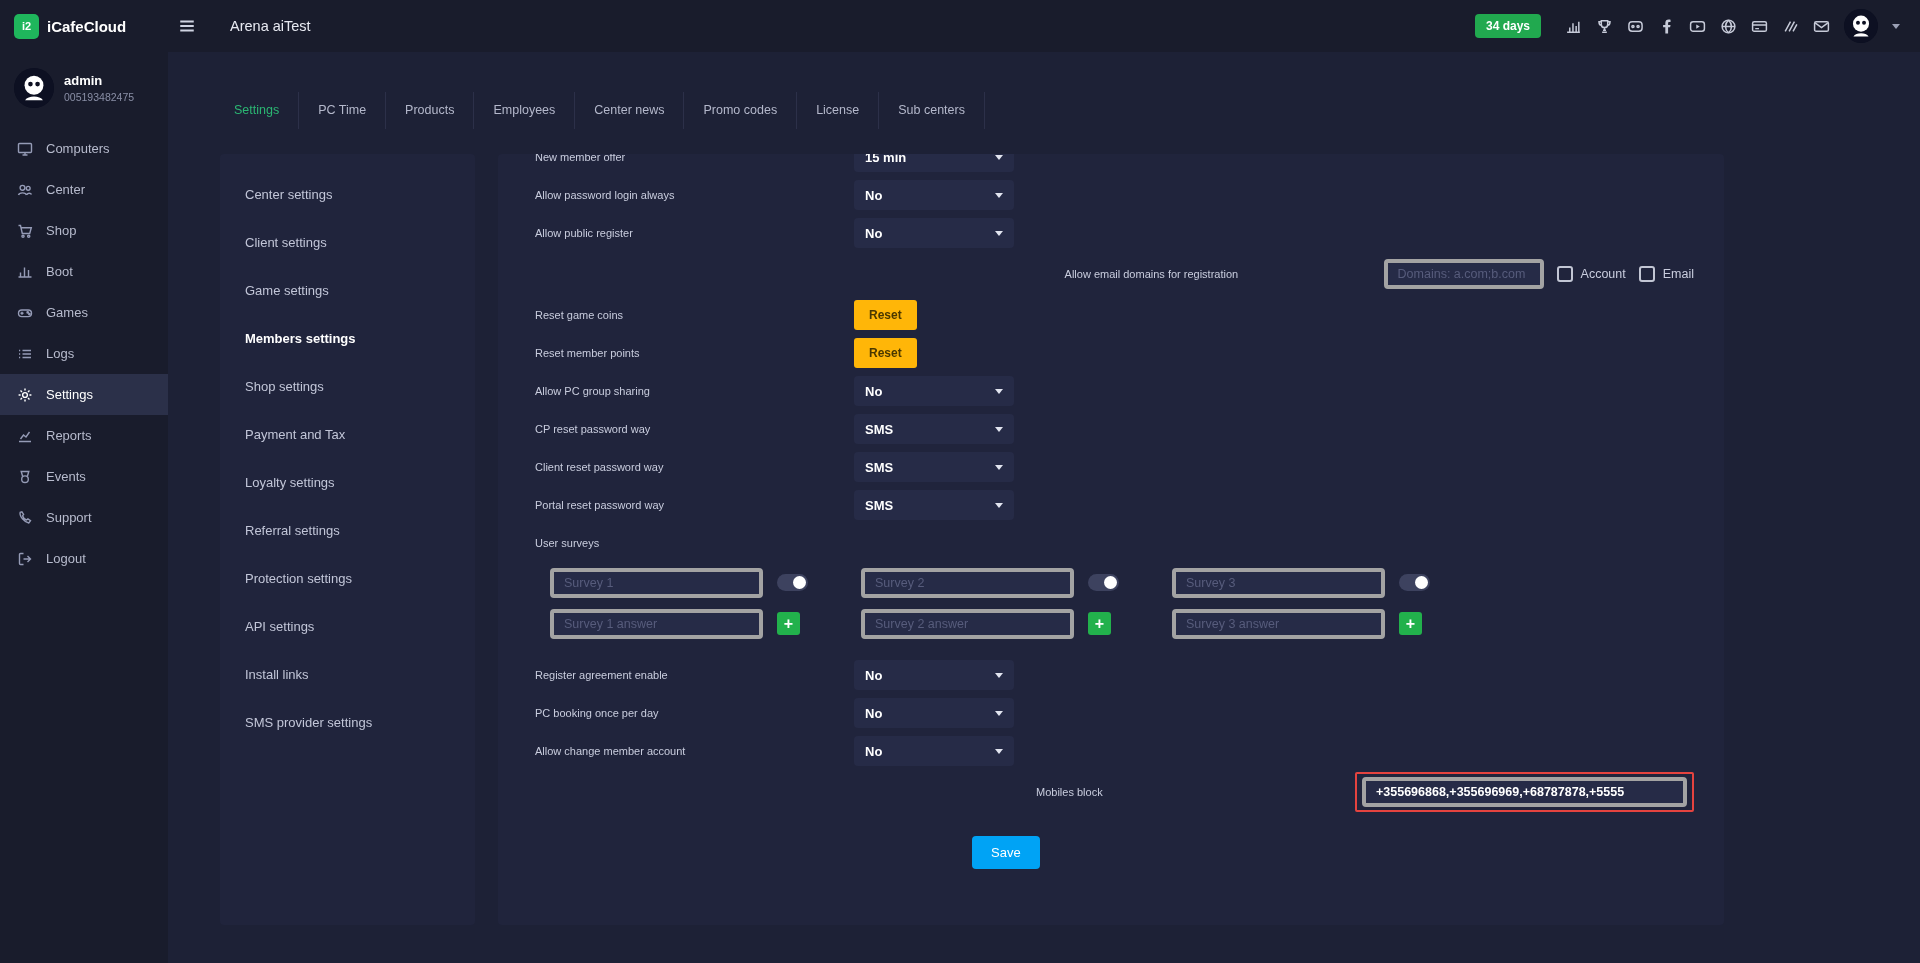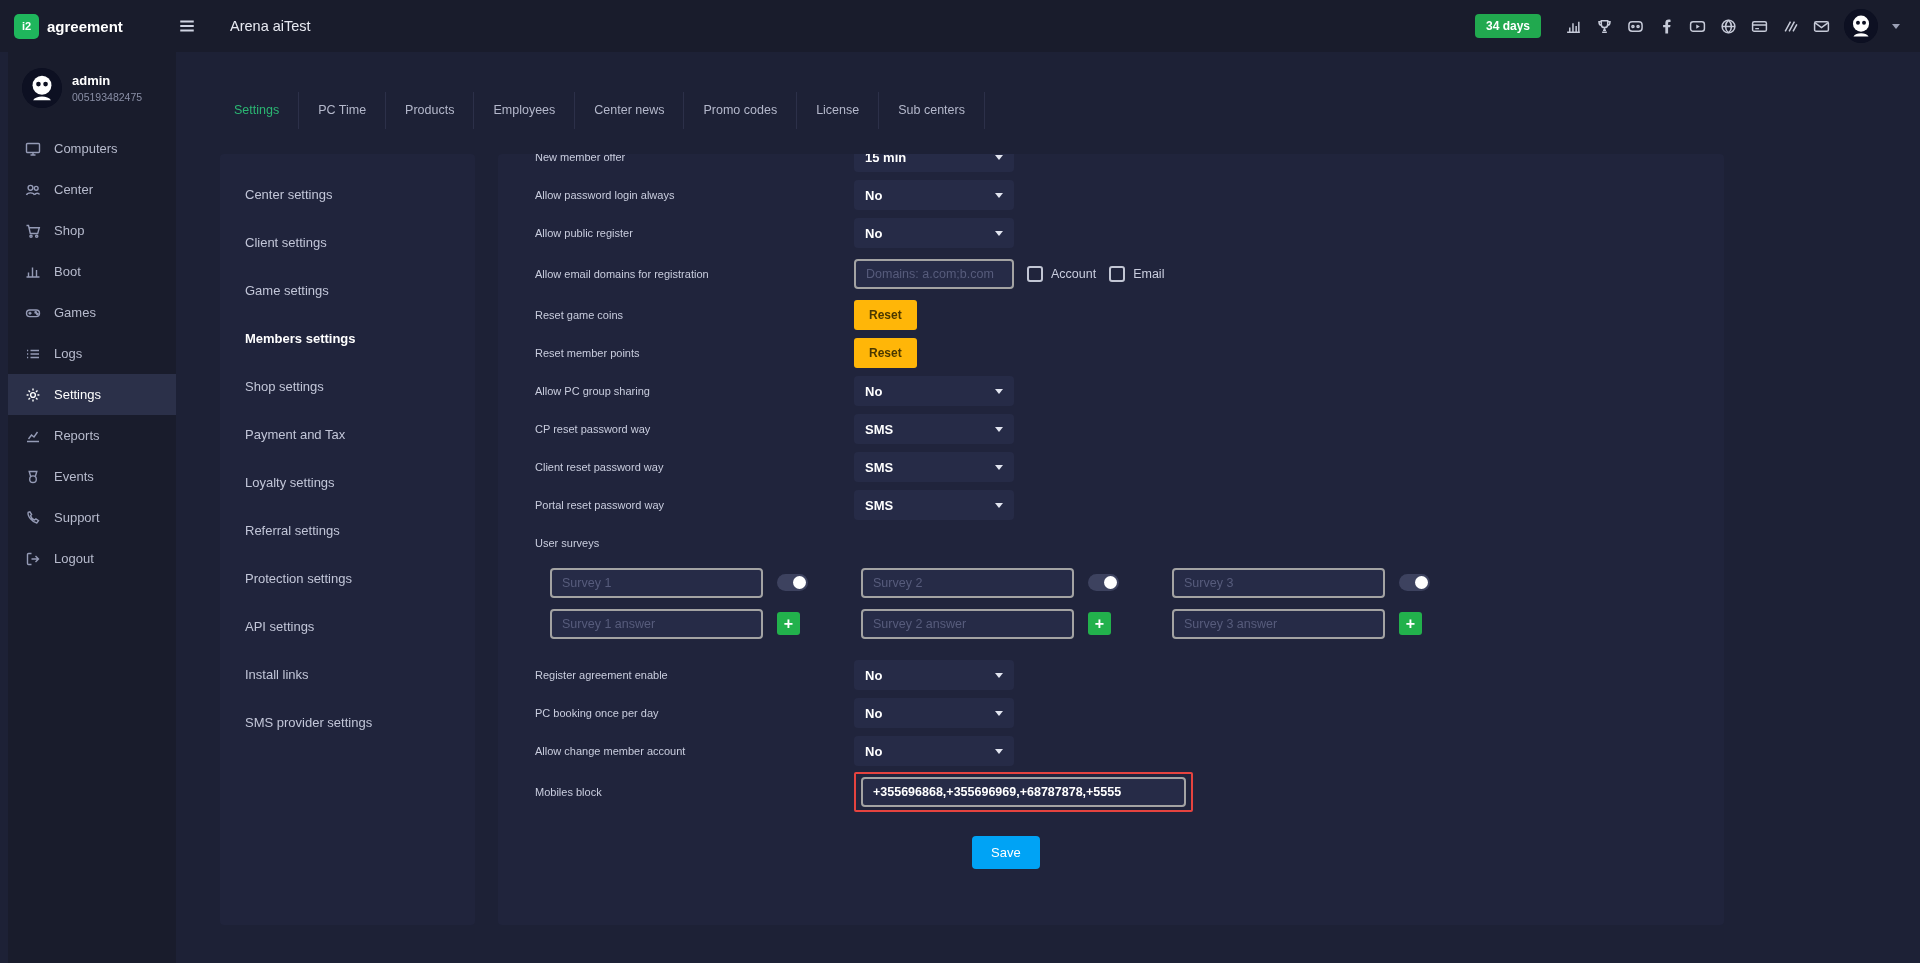--- a/index.html
+++ b/index.html
@@ -23,21 +23,21 @@
   .topbar-right { margin-left:auto; display:flex; align-items:center; gap:14px; padding-right:20px; }
   .license-badge { background:#21a94f; color:#fff; font-size:12px; font-weight:bold; padding:5px 11px; border-radius:4px; margin-right:10px; }
   .tb-icon { display:flex; cursor:pointer; color:#c6cad8; }
   .tb-icon svg { width:17px; height:17px; stroke:currentColor; stroke-width:1.4; fill:none; }
   .tb-icon.filled svg { fill:currentColor; stroke:none; }
   .avatar { width:34px; height:34px; border-radius:50%; overflow:hidden; flex-shrink:0; background:#0d1022; cursor:pointer; }
   .avatar svg { width:100%; height:100%; }
   .tb-caret { width:0; height:0; border-left:4px solid transparent; border-right:4px solid transparent; border-top:5px solid #9ba0b5; cursor:pointer; }
 
   
-  .sidebar { position:absolute; top:52px; left:8px; width:168px; height:911px; background:#191c2c; z-index:10; }
+  .sidebar { position:absolute; top:52px; left:0; width:168px; height:911px; background:#191c2c; z-index:10; }
   .user { display:flex; align-items:center; gap:10px; padding:16px 12px 20px 14px; }
   .avatar-lg { width:40px; height:40px; border-radius:50%; overflow:hidden; background:#0d1022; flex-shrink:0; }
   .avatar-lg svg { width:100%; height:100%; }
   .user-name { color:#fff; font-weight:bold; font-size:13px; line-height:1.2; }
   .user-id { color:#8a8fa6; font-size:10.5px; margin-top:2px; }
   .nav-item { height:41px; display:flex; align-items:center; gap:13px; padding-left:17px; font-size:13px; color:#b7bbcd; cursor:pointer; }
   .nav-item .ni { display:flex; }
   .nav-item svg { width:16px; height:16px; stroke:#959bb6; stroke-width:1.4; fill:none; }
   .nav-item.active { background:#2b3049; color:#fff; }
   .nav-item.active svg { stroke:#fff; }
@@ -52,29 +52,29 @@
   .panel { background:#20243c; border-radius:4px; }
 
   .settings-nav { width:255px; height:771px; padding-top:16px; flex-shrink:0; }
   .sn-item { height:48px; display:flex; align-items:center; padding-left:25px; font-size:13px; color:#c2c6d8; cursor:pointer; }
   .sn-item.active { color:#fff; font-weight:bold; }
 
   .form-panel { width:1226px; height:771px; padding:0 30px 0 37px; overflow:hidden; }
 
   .form-row { display:flex; align-items:center; min-height:38px; }
   .form-row.clipped { margin-top:-16px; }
-  .form-row.tall { min-height:44px; }
+  .form-row.tall { min-height:44px;justify-content:flex-end; }
   .form-row.gap-top { margin-top:12px; }
   .form-label { width:319px; flex-shrink:0; font-size:11px; color:#c9cdde; padding-right:12px; }
 
   .select { width:160px; height:30px; background:#262b47; border-radius:4px; display:flex; align-items:center; justify-content:space-between; padding:0 11px; cursor:pointer; flex-shrink:0; }
   .select-value { color:#fff; font-size:13px; font-weight:bold; }
   .caret { width:0; height:0; border-left:4.5px solid transparent; border-right:4.5px solid transparent; border-top:5.5px solid #e2e5f0; }
 
-  .text-input { height:30px; background:#262b47; border:2px solid #a3a3a3; border-radius:4px; color:#fff; font-size:12.5px; padding:0 10px; font-family:inherit; outline:none; }
+  .text-input { height:30px; background:#262b47; border:4px solid #a3a3a3; border-radius:4px; color:#fff; font-size:12.5px; padding:0 10px; font-family:inherit; outline:none; }
   .text-input::placeholder { color:#575c7c; }
 
   .cb { display:flex; align-items:center; gap:8px; font-size:12.5px; color:#c9cdde; margin-left:13px; cursor:pointer; }
   .checkbox { width:16px; height:16px; border:2px solid #c2c6d4; border-radius:3px; background:transparent; flex-shrink:0; }
 
   .btn-reset { background:#ffb608; color:#4a3800; font-size:12px; font-weight:bold; border:none; border-radius:3px; padding:8px 15px; cursor:pointer; }
 
   .survey-grid { display:flex; gap:51px; align-items:center; min-height:41px; padding-left:15px; }
   .survey-cell { display:flex; align-items:center; gap:14px; width:260px; }
   .survey-input { width:213px; }
@@ -89,21 +89,21 @@
 
   .save-row { margin-top:22px; }
   .btn-save { margin-left:437px; background:#00a3f5; color:#fff; border:none; border-radius:4px; font-size:13px; padding:9px 19px; cursor:pointer; }
 </style>
 </head>
 <body>
 
 <div class="topbar">
   <div class="brand">
     <div class="logo-box">i2</div>
-    <div class="brand-name">agreement</div>
+    <div class="brand-name">iCafeCloud</div>
   </div>
   <button class="hamburger">
     <svg viewBox="0 0 16 16">
         <path d="M2 4h12M2 8h12M2 12h12"></path>
       </svg>
   </button>
   <div class="topbar-title">Arena aiTest</div>
 
   <div class="topbar-right">
     <div class="license-badge">34 days</div>

